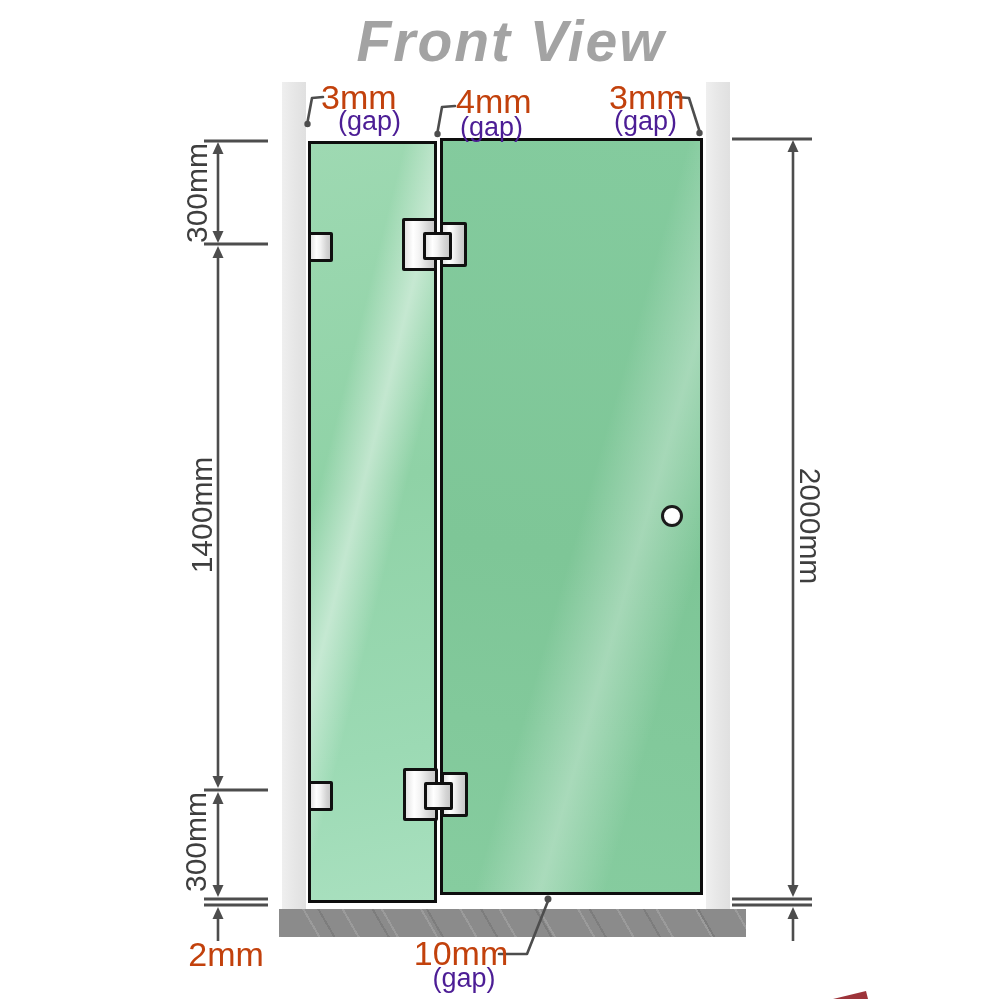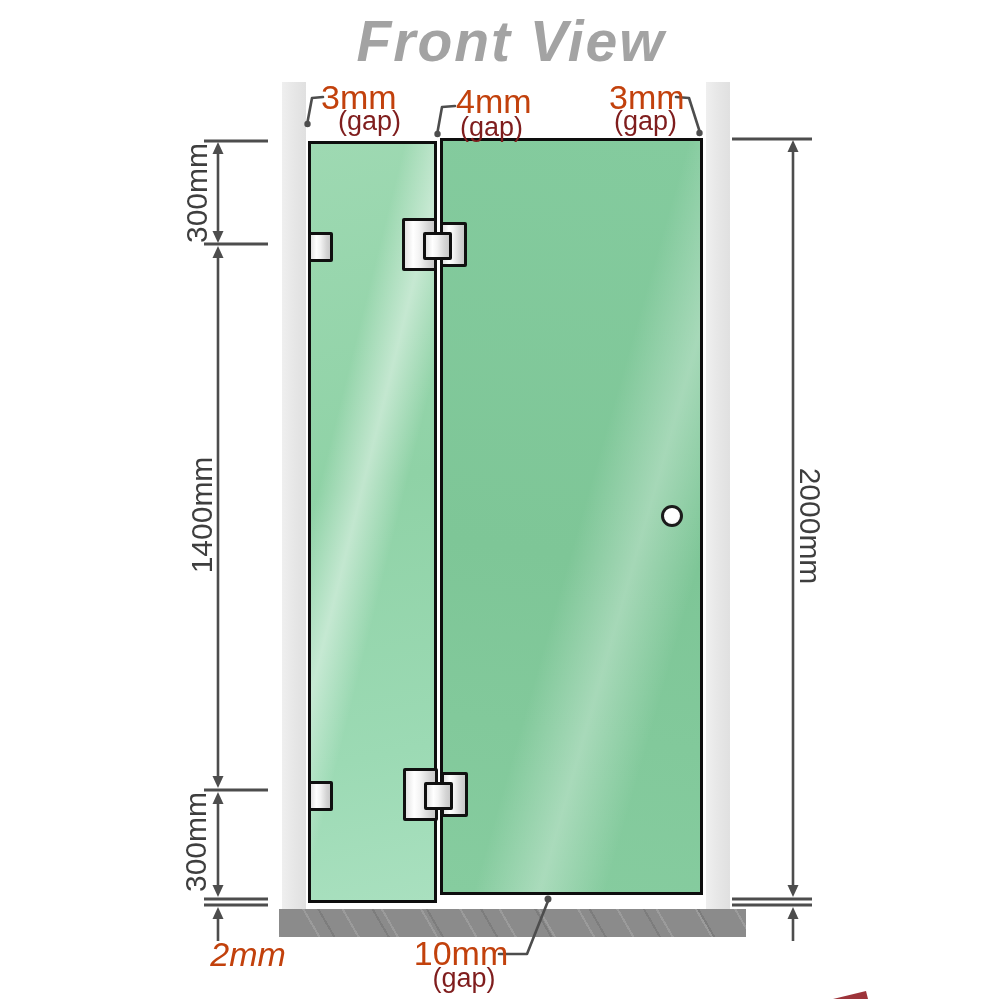--- a/index.html
+++ b/index.html
@@ -34,21 +34,21 @@
     background:linear-gradient(90deg,#e4e4e4 0%,#ffffff 28%,#f4f4f4 48%,#d4d4d4 82%,#c9c9c9 100%);
   }
   .handle{
     box-sizing:border-box;width:22px;height:22px;border-radius:50%;
     border:3px solid #1b1b1b;
     background:radial-gradient(circle at 40% 35%, #ffffff 55%, #ececec 100%);
   }
   
   .dimtext{color:#3e3e3e;font-size:30px;line-height:1;white-space:nowrap;}
   .gapval{color:#c2410c;font-size:34px;line-height:1;white-space:nowrap;}
-  .gapqual{color:#7f1d1d;font-size:27px;line-height:1;white-space:nowrap;}
+  .gapqual{color:#4c1d95;font-size:27px;line-height:1;white-space:nowrap;}
   .rot-ccw{transform:translate(-50%,-50%) rotate(-90deg);}
   .rot-cw{transform:translate(-50%,-50%) rotate(90deg);}
   .ctr{transform:translateX(-50%);}
   .title{
     color:#a3a3a3;font-size:57px;font-weight:bold;font-style:italic;
     letter-spacing:2px;white-space:nowrap;transform:translateX(-50%);
   }
   
   svg.overlay{position:absolute;left:0;top:0;pointer-events:none;}
   .tick{stroke:#4d4d4d;stroke-width:3;fill:none;}
@@ -128,20 +128,20 @@
 
   <div class="abs gapval" style="left:456px;top:84px;">4mm</div>
   <div class="abs gapqual" style="left:460px;top:114px;">(gap)</div>
 
   <div class="abs gapval" style="left:609px;top:80px;">3mm</div>
   <div class="abs gapqual" style="left:614px;top:108px;">(gap)</div>
 
   <div class="abs dimtext rot-ccw" style="left:197px;top:193px;">300mm</div>
   <div class="abs dimtext rot-ccw" style="left:202px;top:515px;">1400mm</div>
   <div class="abs dimtext rot-ccw" style="left:196px;top:842px;">300mm</div>
-  <div class="abs gapval ctr" style="left:248px;top:937px;font-style:italic;">2mm</div>
+  <div class="abs gapval ctr" style="left:226px;top:937px;">2mm</div>
 
   <div class="abs dimtext rot-cw" style="left:810px;top:526px;">2000mm</div>
 
   <div class="abs gapval ctr" style="left:461px;top:936px;">10mm</div>
   <div class="abs gapqual ctr" style="left:464px;top:965px;">(gap)</div>
 
 </div>
 
 </body></html>

